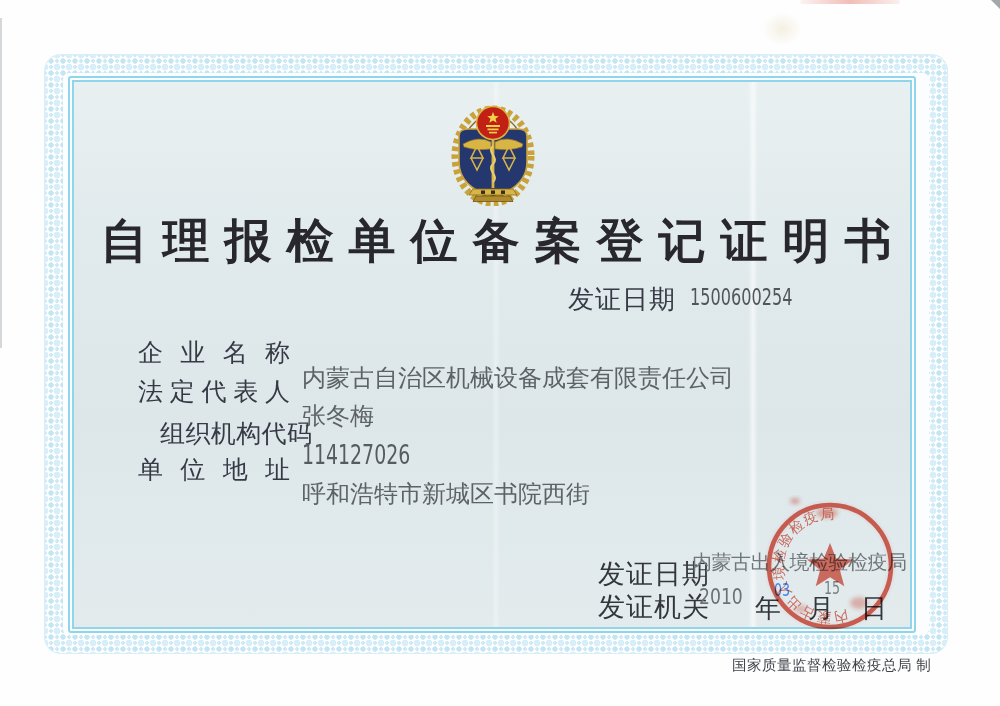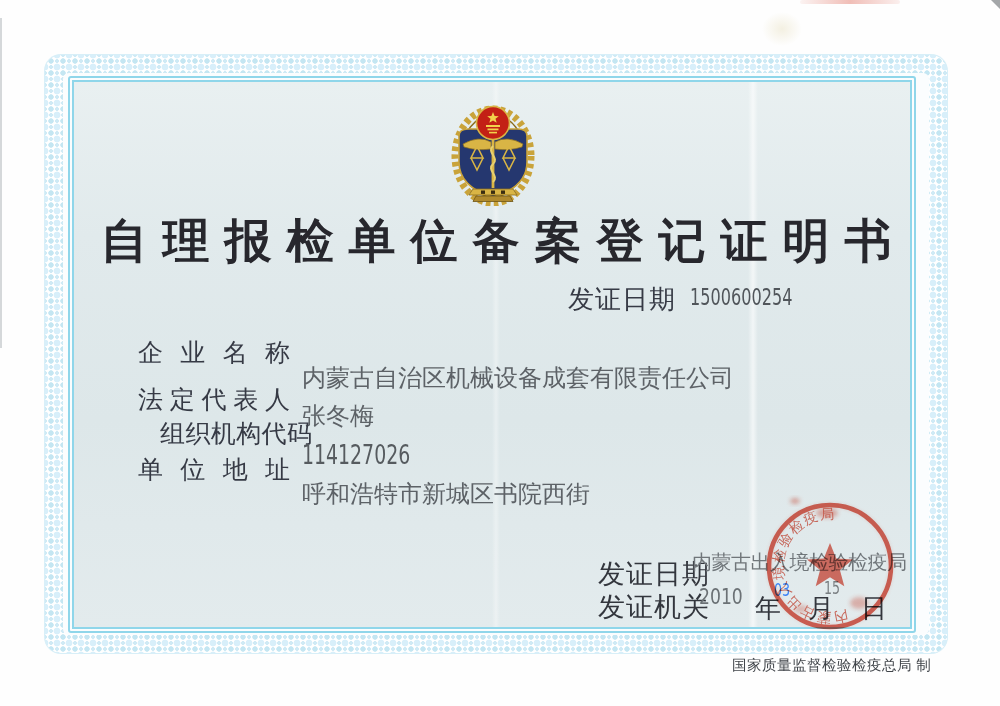--- a/index.html
+++ b/index.html
@@ -49,21 +49,21 @@
     color:#27272d;white-space:nowrap;}
   .reg-label{left:568px;top:282px;font-size:26px;color:#363a45;letter-spacing:1px;}
   .num{font-family:"DejaVu Sans","Liberation Sans",sans-serif;display:inline-block;
     transform:scaleX(.70);transform-origin:left center;white-space:nowrap;}
   .reg-number{left:690px;top:284px;font-size:23px;color:#50555a;}
 
   .flabel{left:138px;width:152px;font-size:25px;color:#363a45;
     text-align:justify;text-align-last:justify;white-space:normal;}
   .fvalue{left:302px;font-size:24px;color:#5d6267;white-space:nowrap;margin-top:28px;}
   .r1l{top:336px;} .r1v{top:334px;}
-  .r2l{top:375px;margin-top:8px;} .r2v{top:372px;}
+  .r2l{top:375px;} .r2v{top:372px;}
   .r3l{top:417px;margin-left:22px;} .r3v{top:411px;font-size:27px;color:#565b5f;}
   .r4l{top:453px;} .r4v{top:450px;}
 
   .issuer-label{left:598px;top:556px;font-size:27px;color:#33363d;letter-spacing:1px;}
   .issuer-value{left:692px;top:549px;font-size:20px;color:#70767a;letter-spacing:-.5px;white-space:nowrap;}
   .date-label{left:598px;top:589px;font-size:27px;color:#33363d;letter-spacing:1px;}
   .date-year{left:699px;top:585px;font-size:21px;color:#6b7175;}
   .date-unit{font-size:26px;color:#33363d;}
   .u-year{left:755px;top:591px;} .u-month{left:808px;top:591px;} .u-day{left:861px;top:591px;}
   .date-month{left:774px;top:579px;font-size:18px;color:#3b82f6;}

